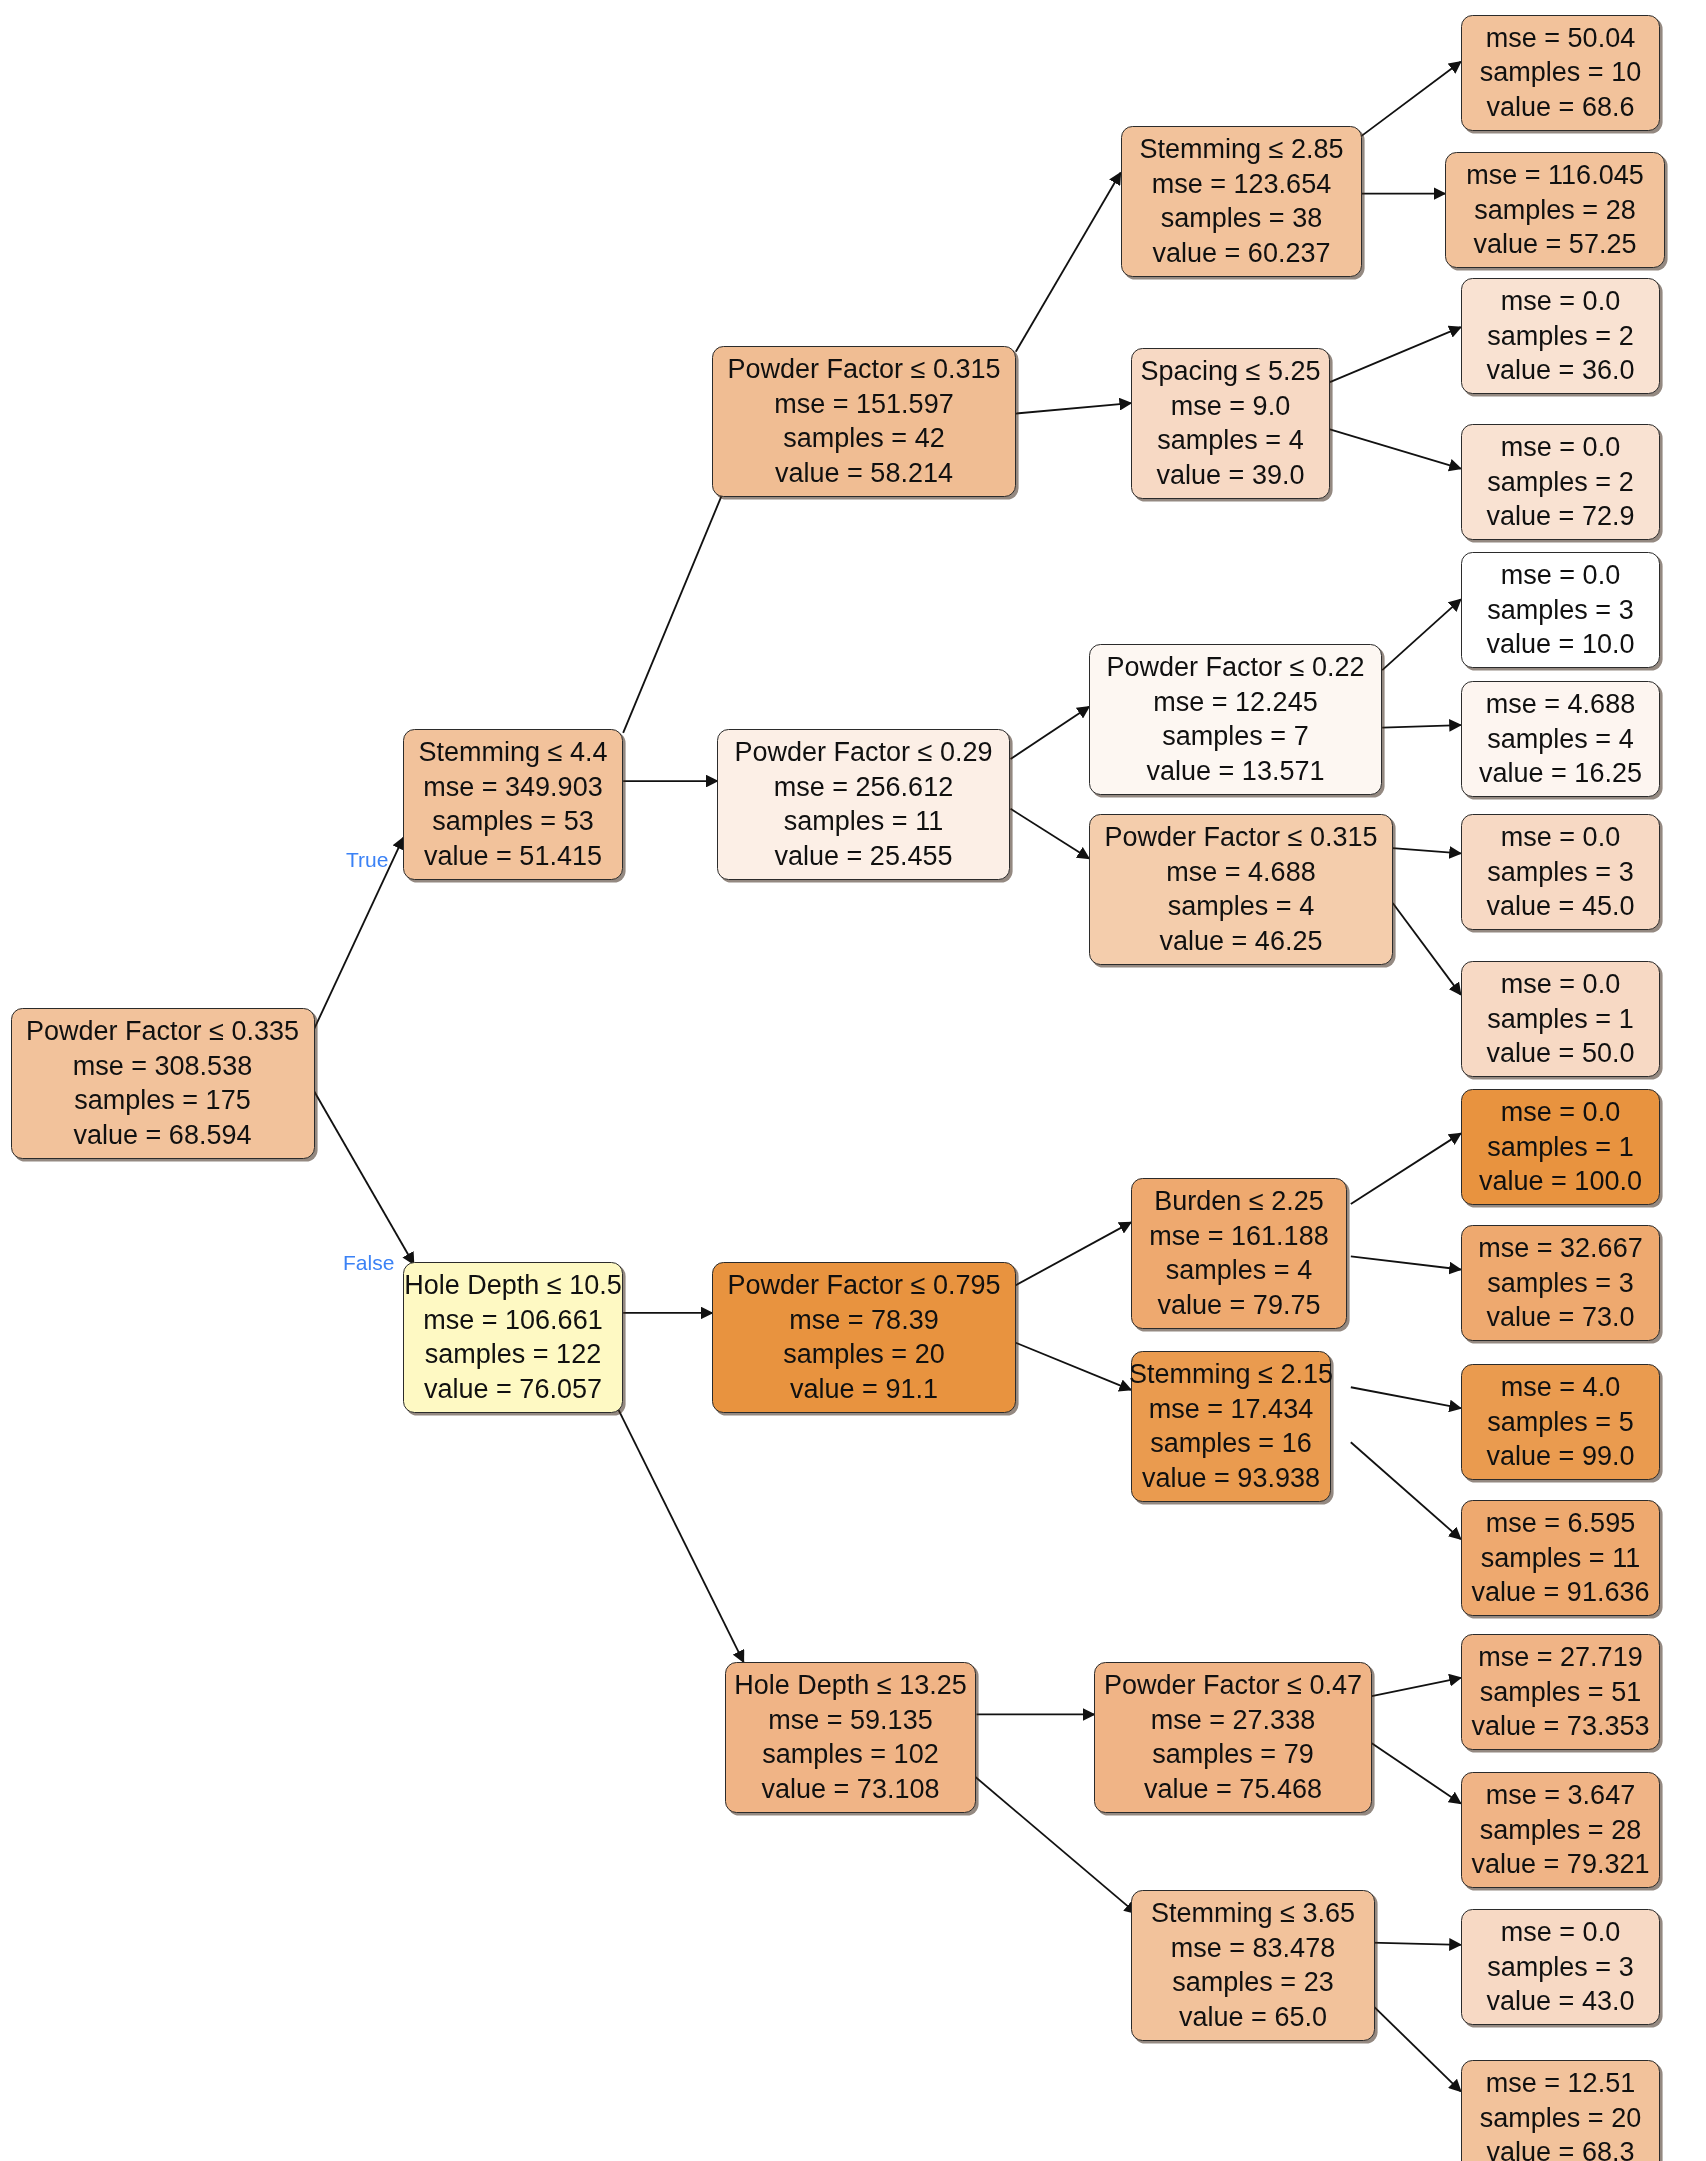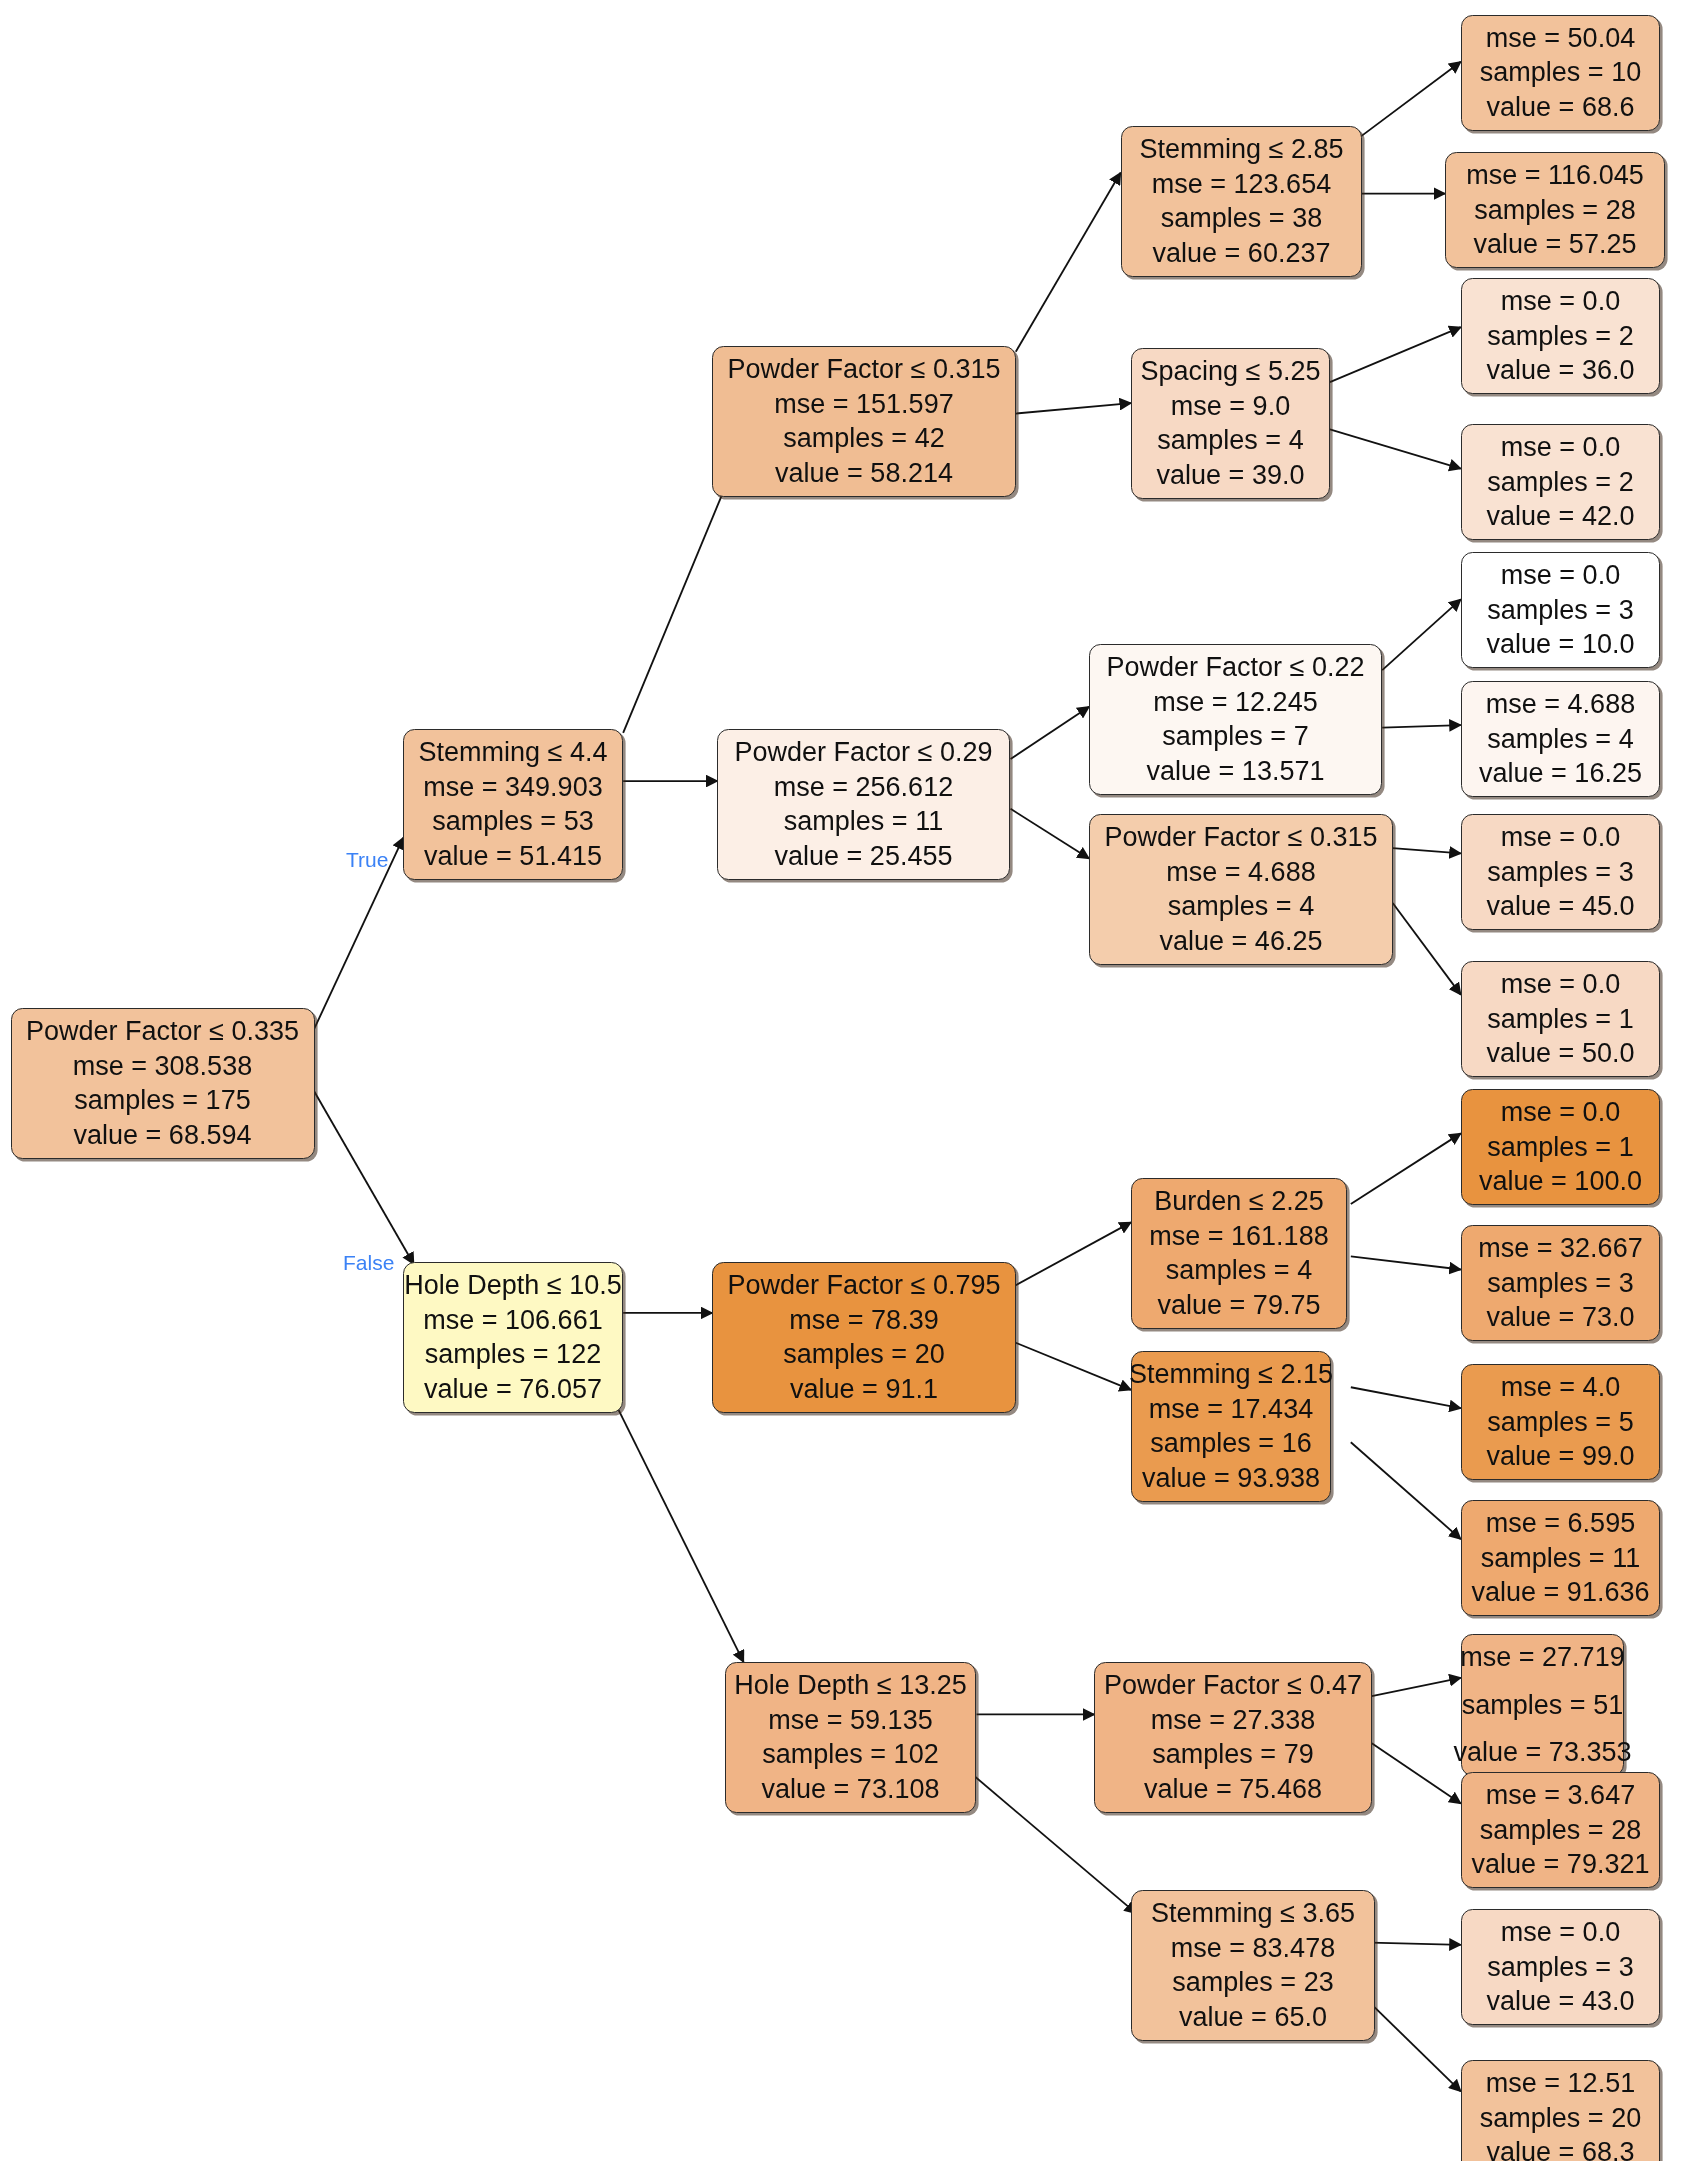--- a/index.html
+++ b/index.html
@@ -136,21 +136,21 @@
         <span class="ln">value = 39.0</span>
       </div>
       <div class="node" style="left: 1461px; top: 278px; width: 199px; min-height: 84px; background: rgb(249, 226, 210);">
         <span class="ln">mse = 0.0</span>
         <span class="ln">samples = 2</span>
         <span class="ln">value = 36.0</span>
       </div>
       <div class="node" style="left: 1461px; top: 424px; width: 199px; min-height: 84px; background: rgb(249, 226, 210);">
         <span class="ln">mse = 0.0</span>
         <span class="ln">samples = 2</span>
-        <span class="ln">value = 42.0</span>
+        <span class="ln">value = 72.9</span>
       </div>
       <div class="node" style="left: 717px; top: 729px; width: 293px; min-height: 105px; background: rgb(252, 239, 230);">
         <span class="ln">Powder Factor ≤ 0.29</span>
         <span class="ln">mse = 256.612</span>
         <span class="ln">samples = 11</span>
         <span class="ln">value = 25.455</span>
       </div>
       <div class="node" style="left: 1089px; top: 644px; width: 293px; min-height: 105px; background: rgb(253, 247, 242);">
         <span class="ln">Powder Factor ≤ 0.22</span>
         <span class="ln">mse = 12.245</span>
@@ -232,21 +232,21 @@
         <span class="ln">mse = 59.135</span>
         <span class="ln">samples = 102</span>
         <span class="ln">value = 73.108</span>
       </div>
       <div class="node" style="left: 1094px; top: 1662px; width: 278px; min-height: 105px; background: rgb(240, 180, 134);">
         <span class="ln">Powder Factor ≤ 0.47</span>
         <span class="ln">mse = 27.338</span>
         <span class="ln">samples = 79</span>
         <span class="ln">value = 75.468</span>
       </div>
-      <div class="node" style="left: 1461px; top: 1634px; width: 163px; min-height: 84px; background: rgb(240, 180, 134); gap: 13px;">
+      <div class="node" style="left: 1461px; top: 1634px; width: 199px; min-height: 84px; background: rgb(240, 180, 134);">
         <span class="ln">mse = 27.719</span>
         <span class="ln">samples = 51</span>
         <span class="ln">value = 73.353</span>
       </div>
       <div class="node" style="left: 1461px; top: 1772px; width: 199px; min-height: 84px; background: rgb(240, 180, 134);">
         <span class="ln">mse = 3.647</span>
         <span class="ln">samples = 28</span>
         <span class="ln">value = 79.321</span>
       </div>
       <div class="node" style="left: 1131px; top: 1890px; width: 244px; min-height: 105px; background: rgb(242, 194, 155);">

